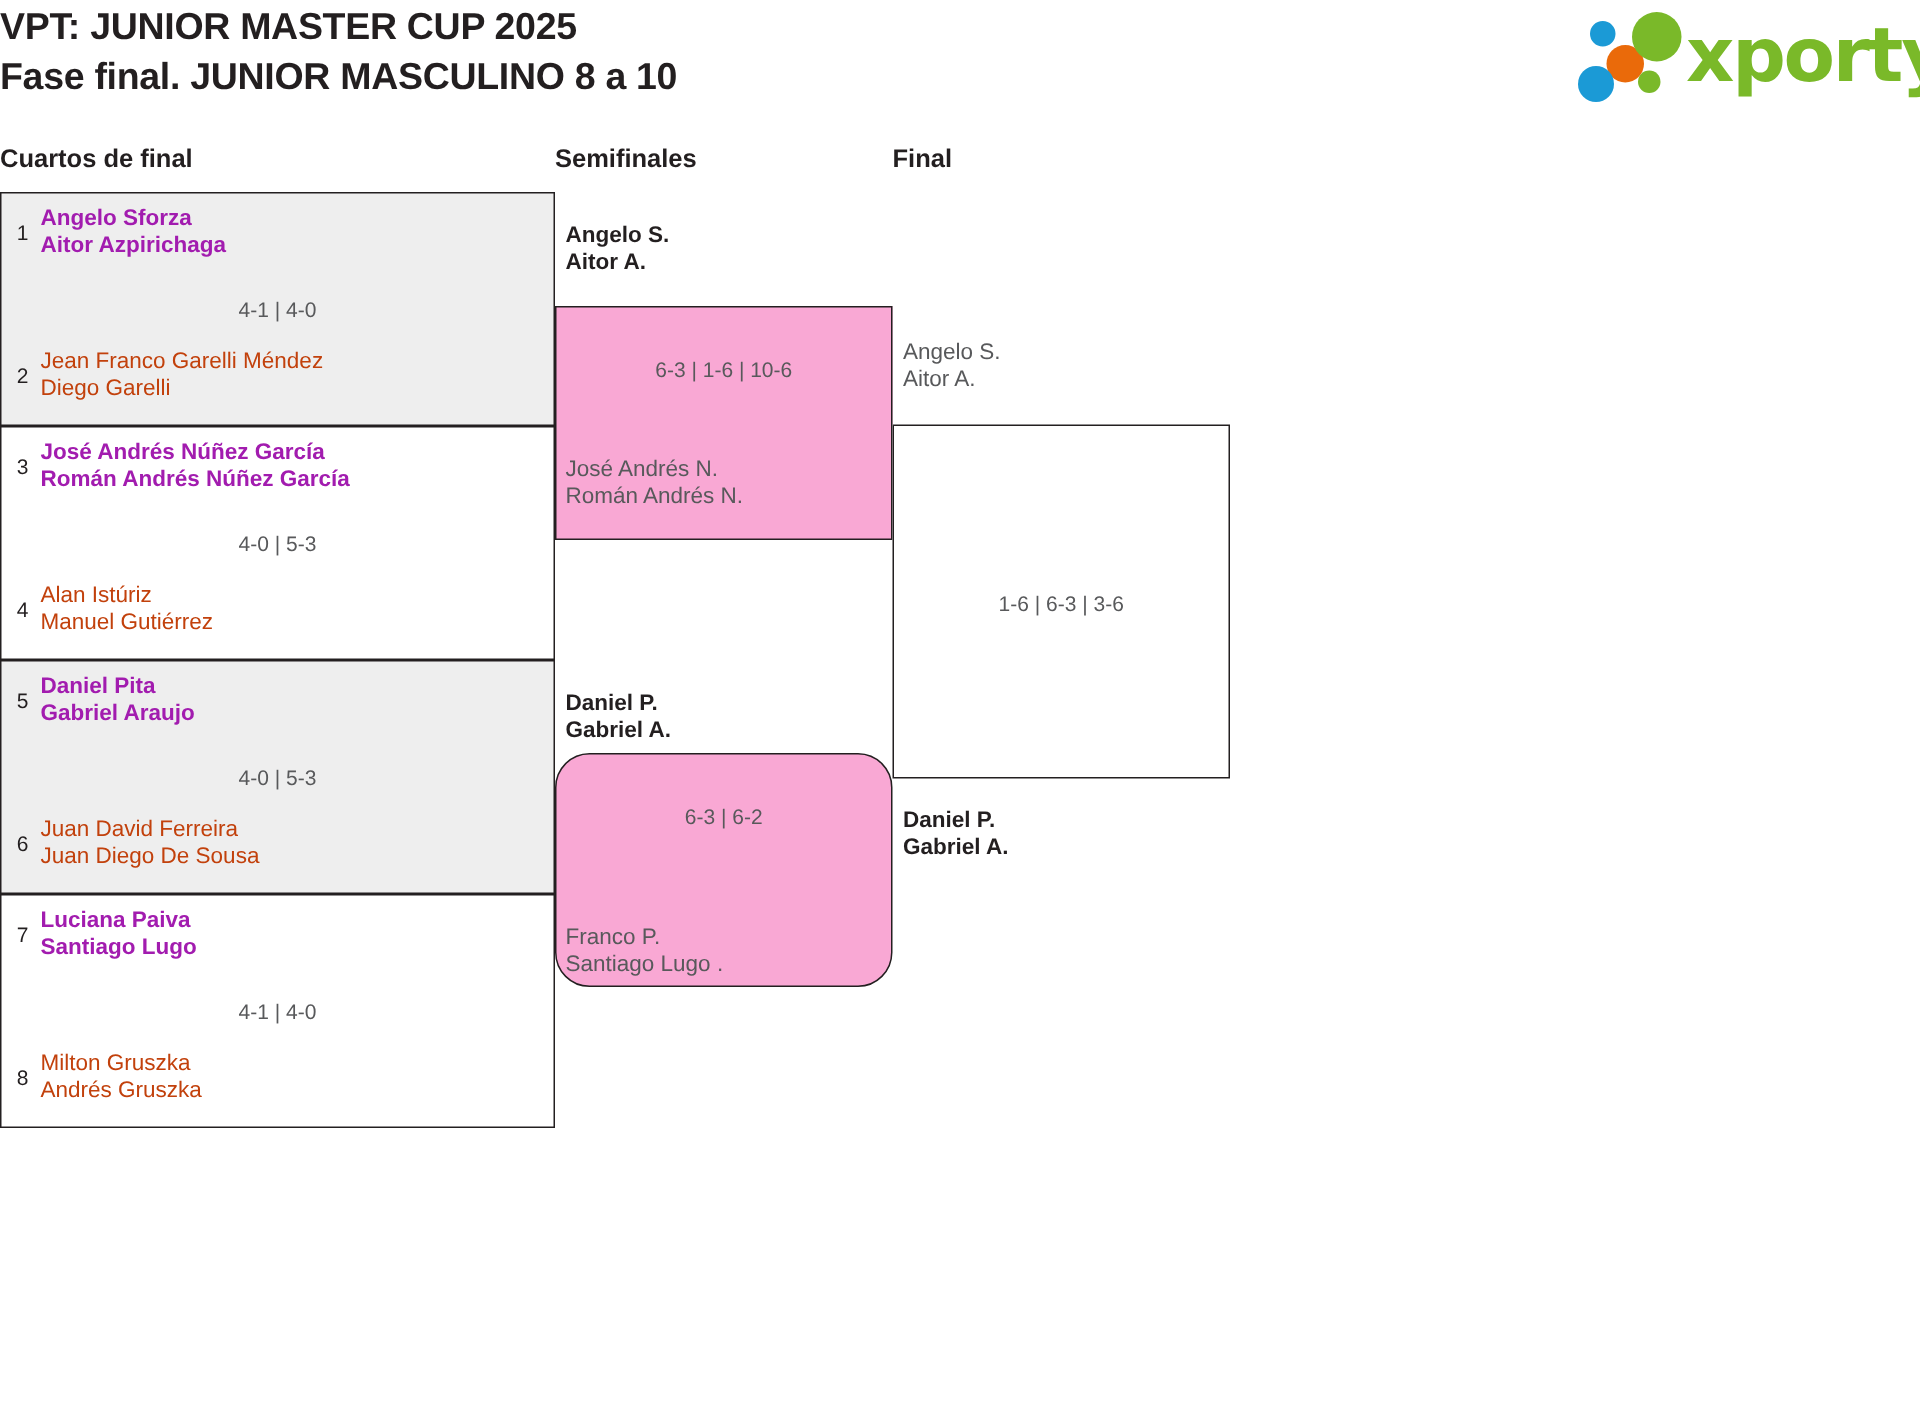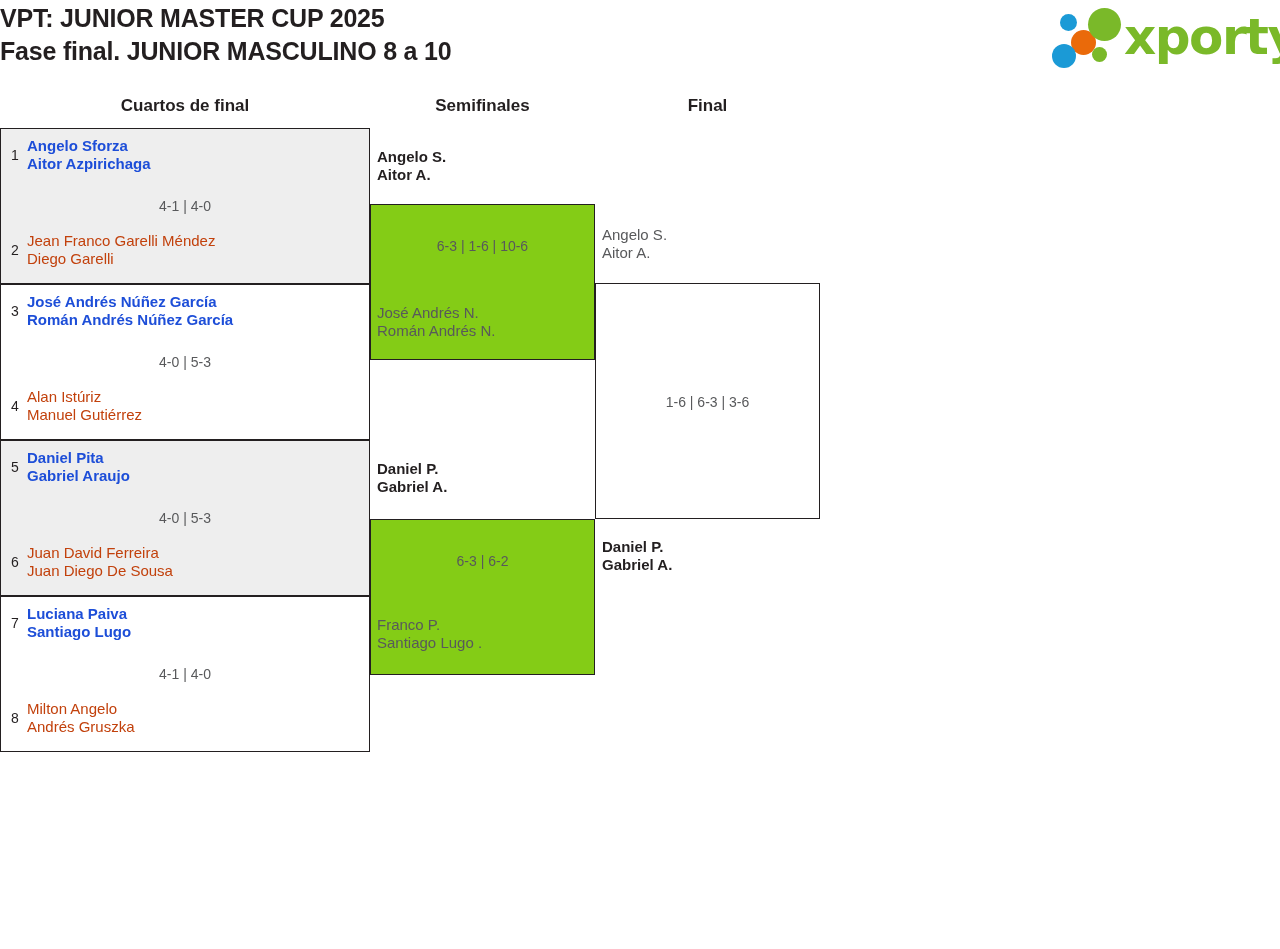--- a/index.html
+++ b/index.html
@@ -66,21 +66,20 @@
     line-height: 58px;
     font-family: "DejaVu Sans", "Liberation Sans", sans-serif;
   }
 
   
   .round-header {
     position: absolute;
     font-size: 17px;
     font-weight: 600;
     color: #231f20;
-    text-align: center;
     white-space: nowrap;
   }
   #round-header-0 { left: 0px;   top: 96px; width: 370px; }
   #round-header-1 { left: 370px; top: 96px; width: 225px; }
   #round-header-2 { left: 595px; top: 96px; width: 225px; }
 
   
   #bracket {
     position: absolute;
     left: 0; top: 0;
@@ -113,21 +112,21 @@
     line-height: 16px;
   }
   .r1-team {
     position: absolute;
     left: 26px;
     right: 8px;
     font-size: 15px;
     line-height: 18px;
   }
   .r1-team .pl { display: block; white-space: nowrap; }
-  .r1-team.winner { color: #1d4ed8; font-weight: 700; }
+  .r1-team.winner { color: #a21caf; font-weight: 700; }
   .r1-team.loser  { color: #c2410c; font-weight: 400; }
 
   .r1-team-top { top: 8px; }
   .r1-team-bot { top: 103px; }
   .seed-top { top: 18px; }
   .seed-bot { top: 113px; }
 
   .r1-score {
     position: absolute;
     left: 0;
@@ -138,24 +137,24 @@
     color: #58595b;
     line-height: 16px;
   }
 
   
   .r2-box {
     position: absolute;
     left: 370px;
     width: 225px;
     border: 1px solid #231f20;
-    background: #84cc16;
+    background: #f9a8d4;
   }
   #r2-box-0 { top: 204px; height: 156px; }
-  #r2-box-1 { top: 519px; height: 156px; }
+  #r2-box-1 { top: 502px; height: 156px; border-radius: 23px; }
 
   .r2-score {
     position: absolute;
     left: 0; right: 0;
     top: 33px;
     text-align: center;
     font-size: 14px;
     color: #58595b;
     line-height: 16px;
   }
@@ -280,21 +279,21 @@
 
   <div class="r1-match" id="r1-match-3">
     <div class="seed seed-top">7</div>
     <div class="r1-team winner r1-team-top">
       <span class="pl">Luciana Paiva</span>
       <span class="pl">Santiago Lugo</span>
     </div>
     <div class="r1-score">4-1 | 4-0</div>
     <div class="seed seed-bot">8</div>
     <div class="r1-team loser r1-team-bot">
-      <span class="pl">Milton Angelo</span>
+      <span class="pl">Milton Gruszka</span>
       <span class="pl">Andrés Gruszka</span>
     </div>
   </div>
 
   <div class="r2-box" id="r2-box-0">
     <div class="r2-score">6-3 | 1-6 | 10-6</div>
   </div>
   <div class="r2-team winner" id="r2-team-0-top">
     <span class="pl">Angelo S.</span>
     <span class="pl">Aitor A.</span>

